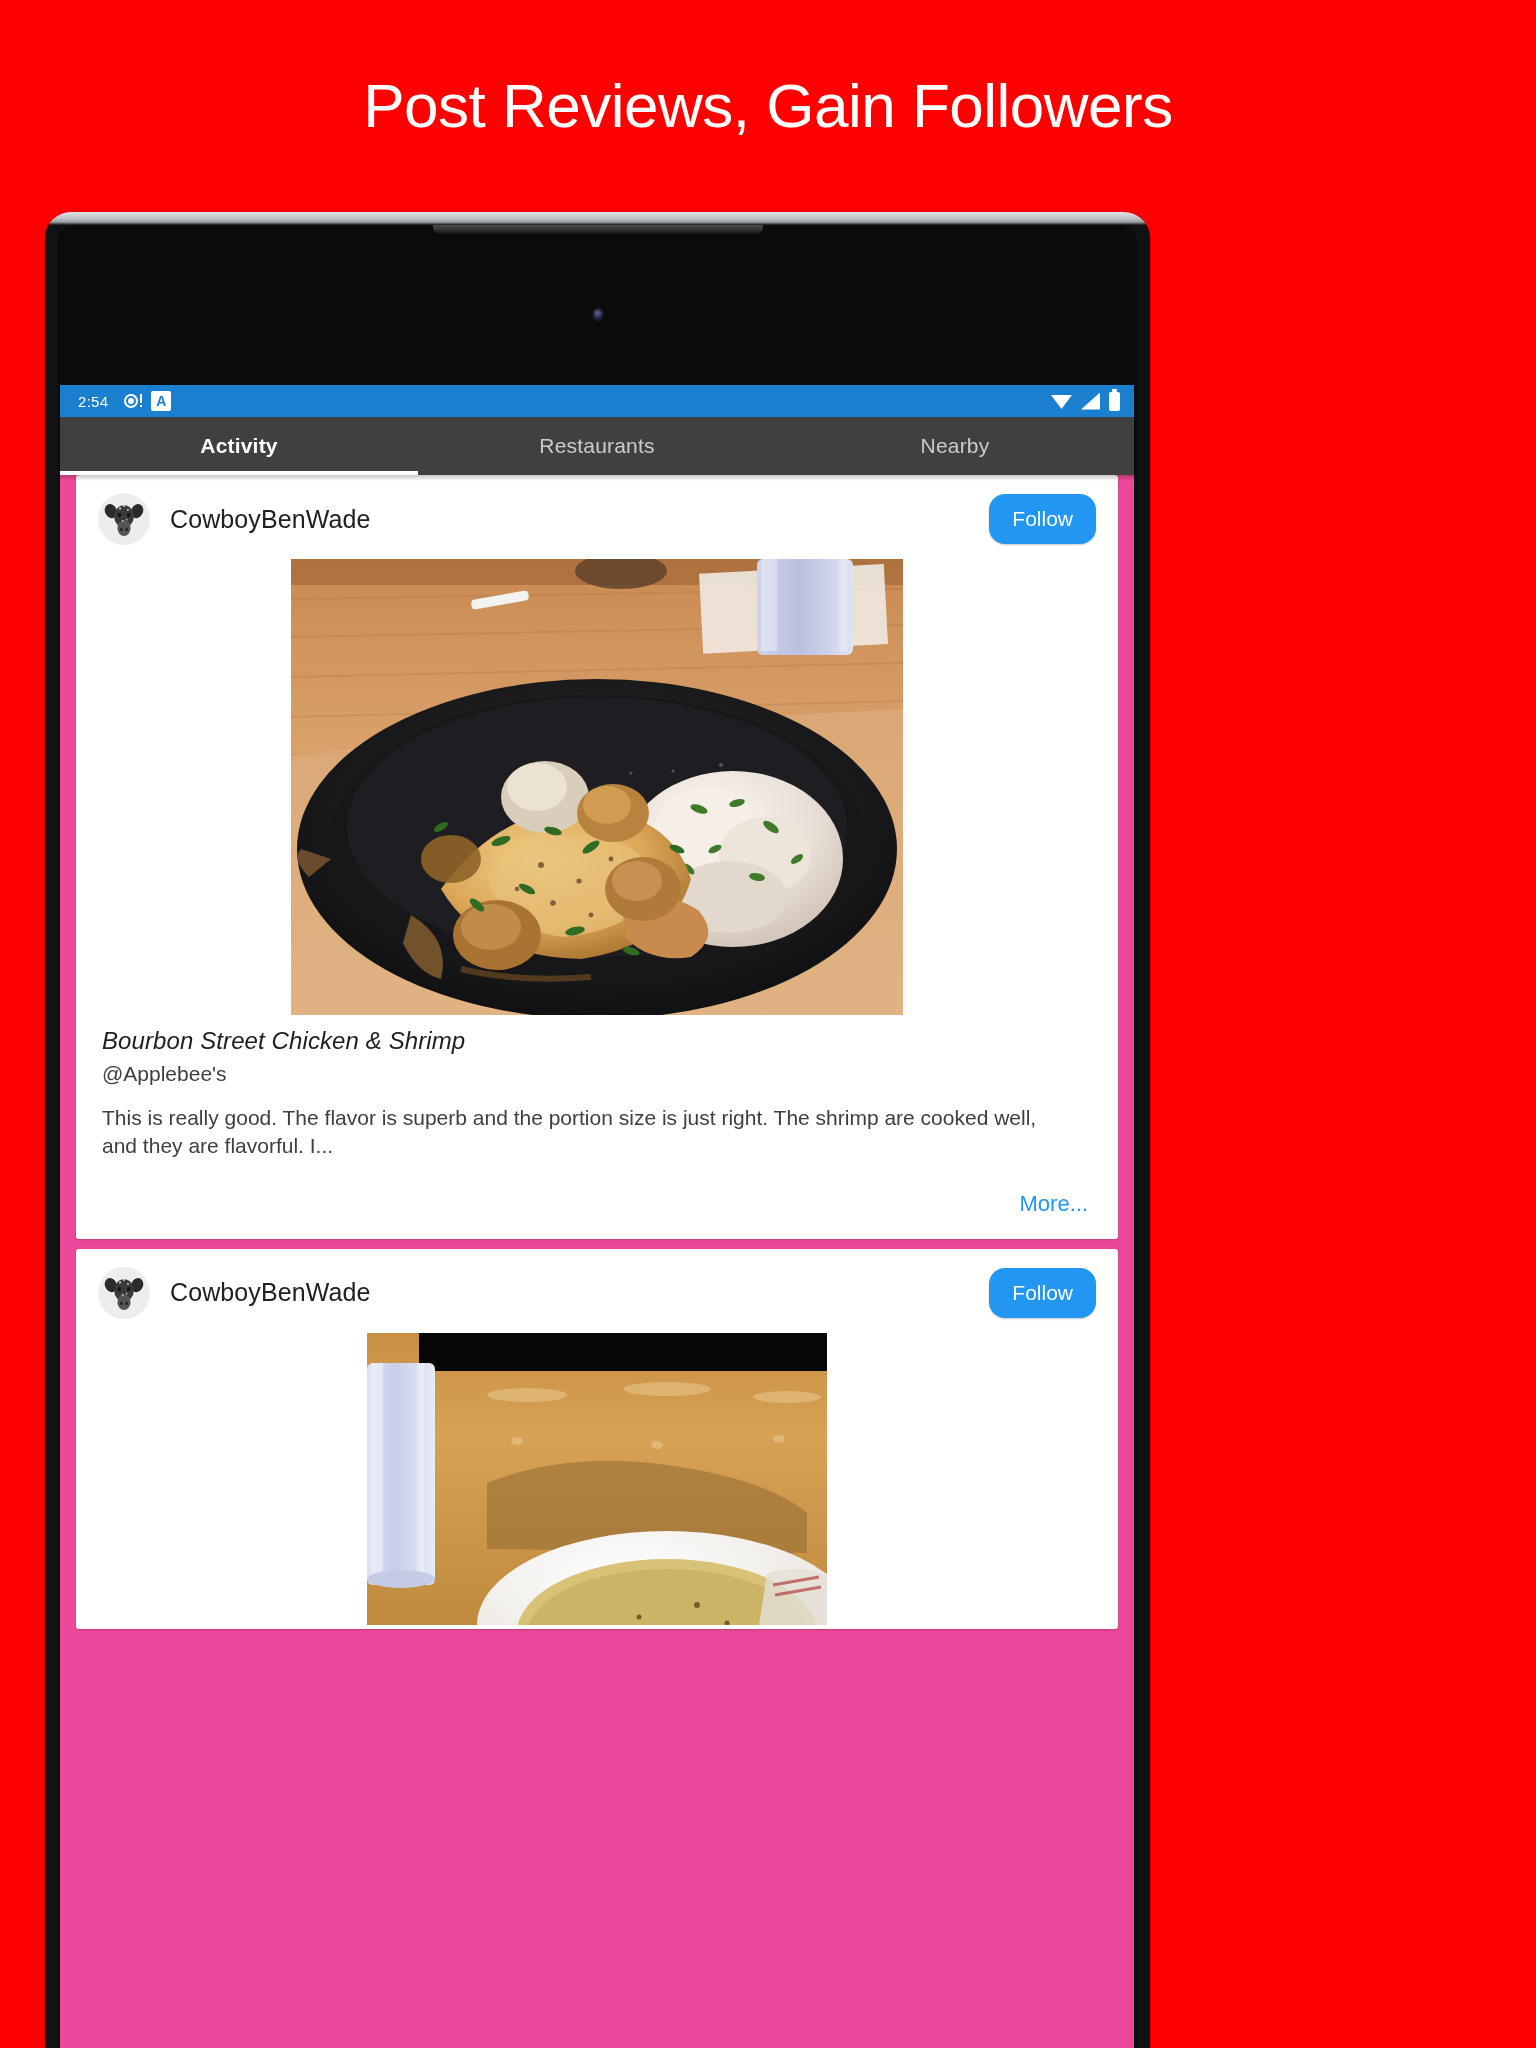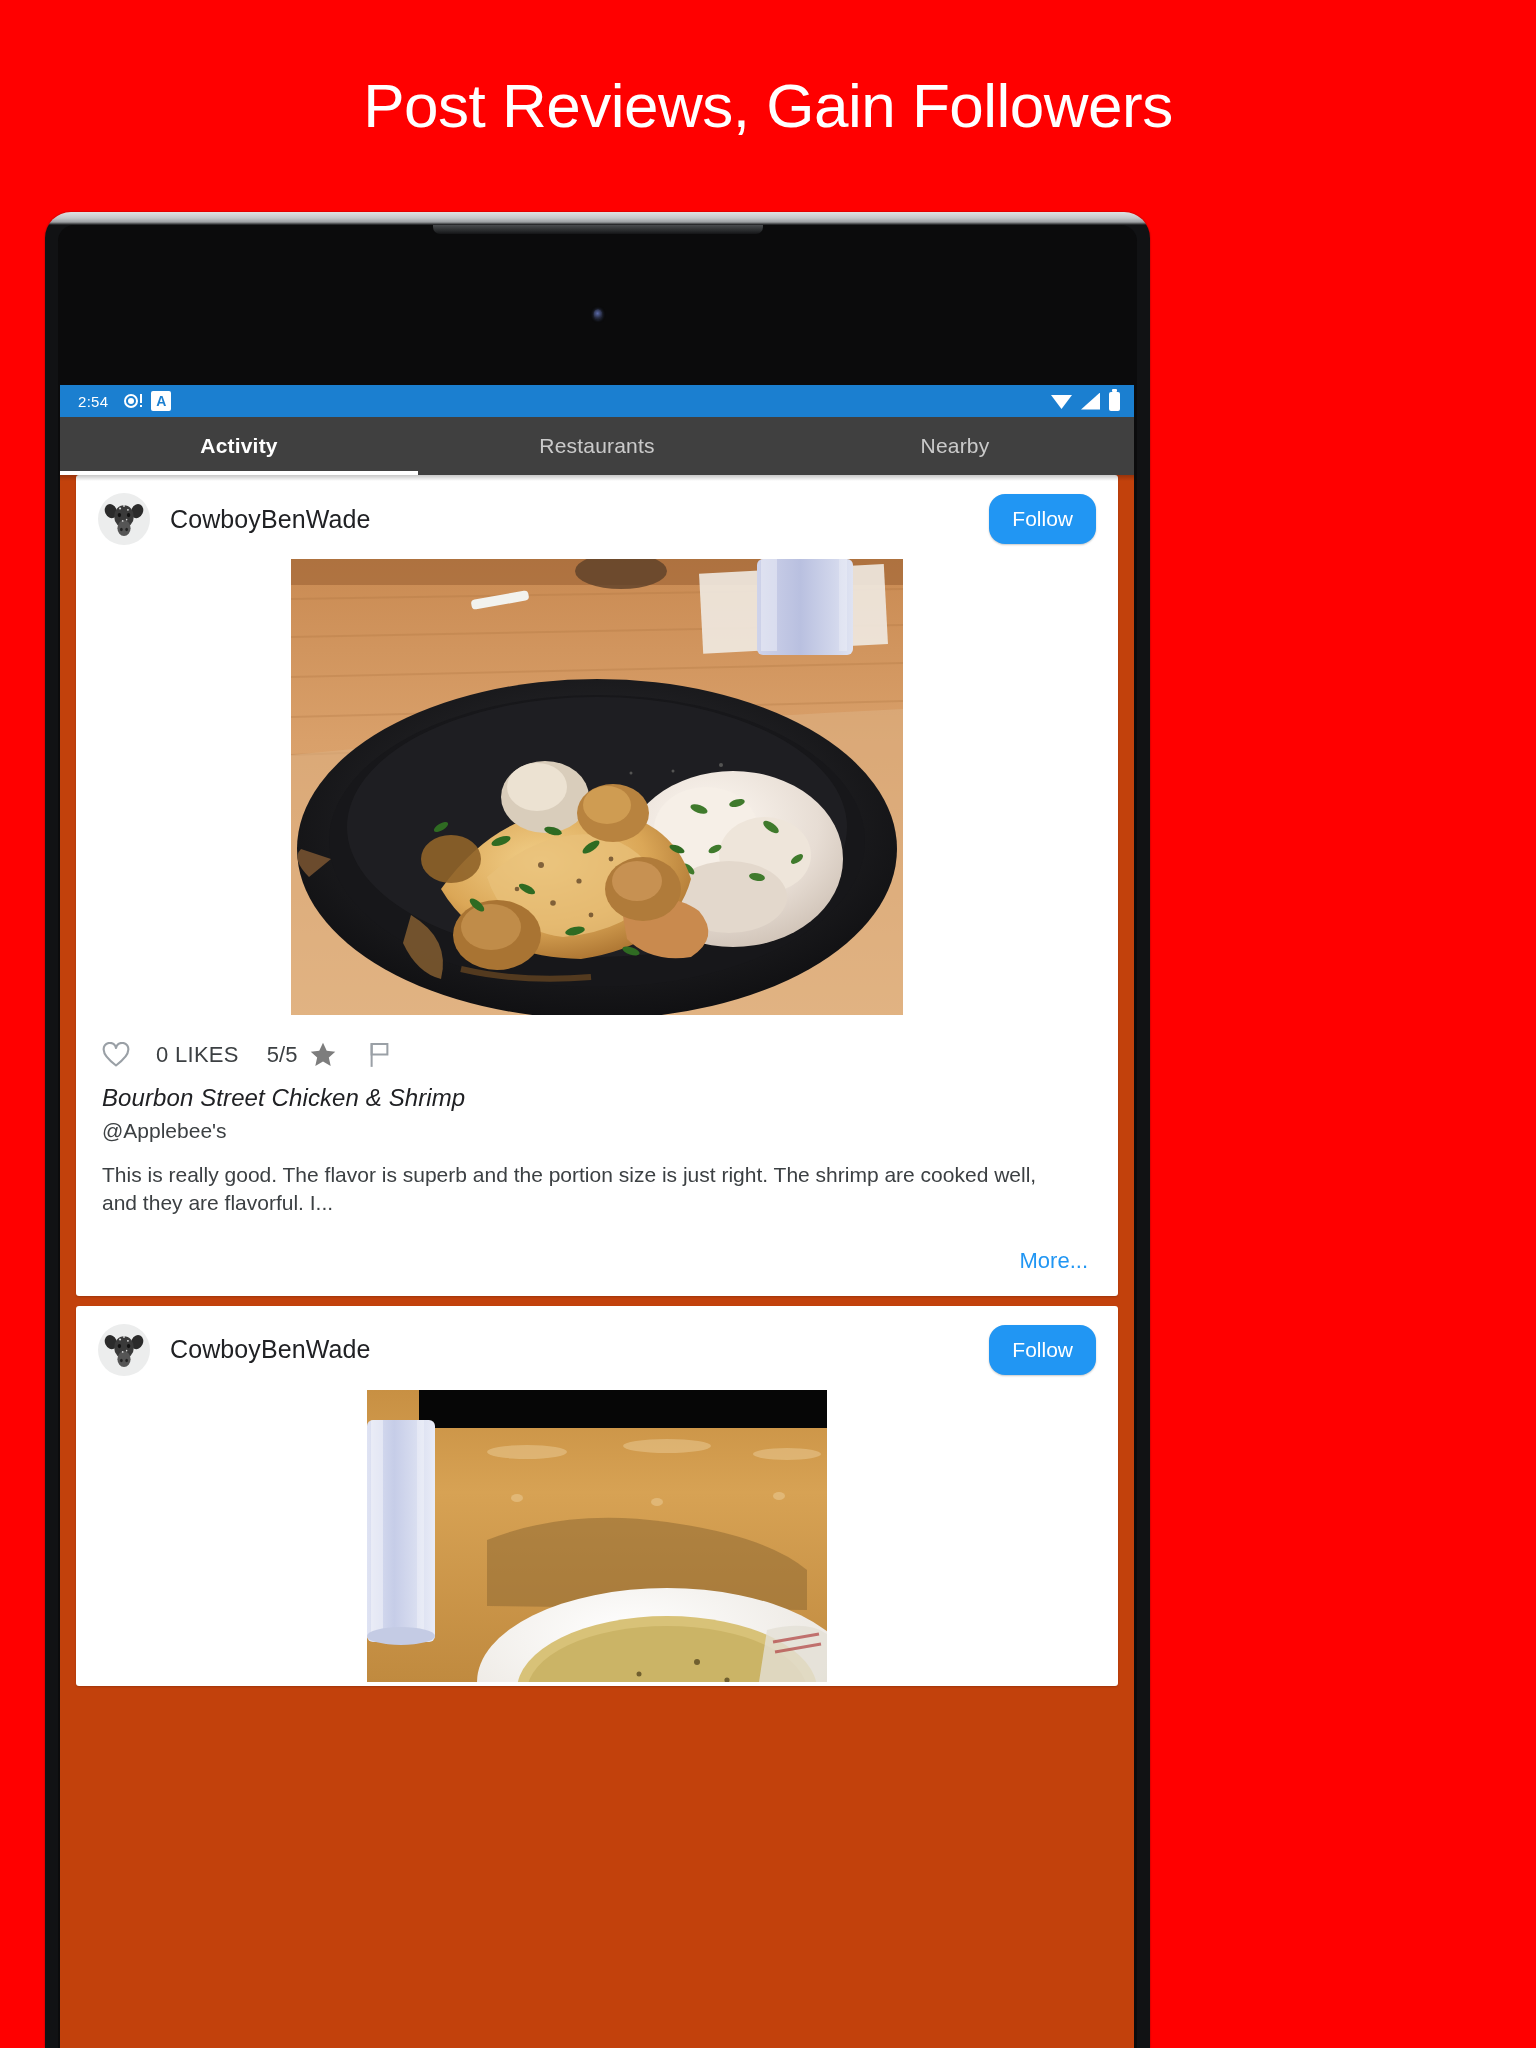--- a/index.html
+++ b/index.html
@@ -114,21 +114,21 @@
     color:rgba(255,255,255,.72); font-size:21px; letter-spacing:.2px;
   }
   .tab.active { color:#ffffff; font-weight:700; }
   .tab-indicator {
     position:absolute; bottom:0; left:0; width:33.333%;
     height:4px; background:#ffffff;
   }
 
   
   .feed {
-    height:1573px; background:#c2410c; overflow:hidden;
+    height:1573px; background:#ec4899; overflow:hidden;
     position:relative;
   }
   .feed-top-shadow{
     position:absolute; top:0; left:0; right:0; height:6px;
     background:linear-gradient(180deg, rgba(0,0,0,.22), rgba(0,0,0,0));
     z-index:3; pointer-events:none;
   }
   .card {
     background:#ffffff; margin:0 16px 10px 16px;
     border-radius:3px;
@@ -370,34 +370,20 @@
                 <ellipse cx="186" cy="346" rx="9" ry="3.8" transform="rotate(40 186 346)"></ellipse>
                 <ellipse cx="340" cy="392" rx="9" ry="3.6" transform="rotate(18 340 392)"></ellipse>
                 <ellipse cx="150" cy="268" rx="8" ry="3.4" transform="rotate(-30 150 268)"></ellipse>
                 <ellipse cx="386" cy="290" rx="8" ry="3.4" transform="rotate(22 386 290)"></ellipse>
               </g>
               <path d="M120 356 Q 160 380 150 420 Q 126 414 112 384 Z" fill="#8a6232" opacity=".8"></path>
               <path d="M170 410 Q 230 424 300 418" stroke="#6e4a22" stroke-width="6" fill="none" opacity=".7"></path>
             </svg>
           </div>
 
-          <div class="actions">
-            <svg class="heart" viewBox="0 0 24 22">
-              <path d="M12 20 C 4 14 1.5 10 1.5 6.8 A5.3 5.3 0 0 1 12 5 A5.3 5.3 0 0 1 22.5 6.8 C22.5 10 20 14 12 20 Z" fill="none" stroke="#9aa0a6" stroke-width="1.8" stroke-linejoin="round"></path>
-            </svg>
-            <span class="likes">0 LIKES</span>
-            <span class="rating">5/5</span>
-            <svg class="star" viewBox="0 0 24 23">
-              <path d="M12 1.5 L15.2 8.3 L22.5 9.1 L17 14 L18.6 21.3 L12 17.6 L5.4 21.3 L7 14 L1.5 9.1 L8.8 8.3 Z" fill="#7d7d7d"></path>
-            </svg>
-            <svg class="flag" viewBox="0 0 22 24">
-              <path d="M4 2 L4 23" stroke="#9aa0a6" stroke-width="1.8" fill="none"></path>
-              <path d="M4 2.6 L18 2.6 L18 12 L4 12 Z" fill="none" stroke="#9aa0a6" stroke-width="1.8"></path>
-            </svg>
-          </div>
 
           <div class="review-title">Bourbon Street Chicken &amp; Shrimp</div>
           <div class="review-place">@Applebee's</div>
           <div class="review-body">This is really good. The flavor is superb and the portion size is just right. The shrimp are cooked well, and they are flavorful. I...</div>
 
           <div class="more-row">
             <span class="more-link">More...</span>
           </div>
         </div>
 

